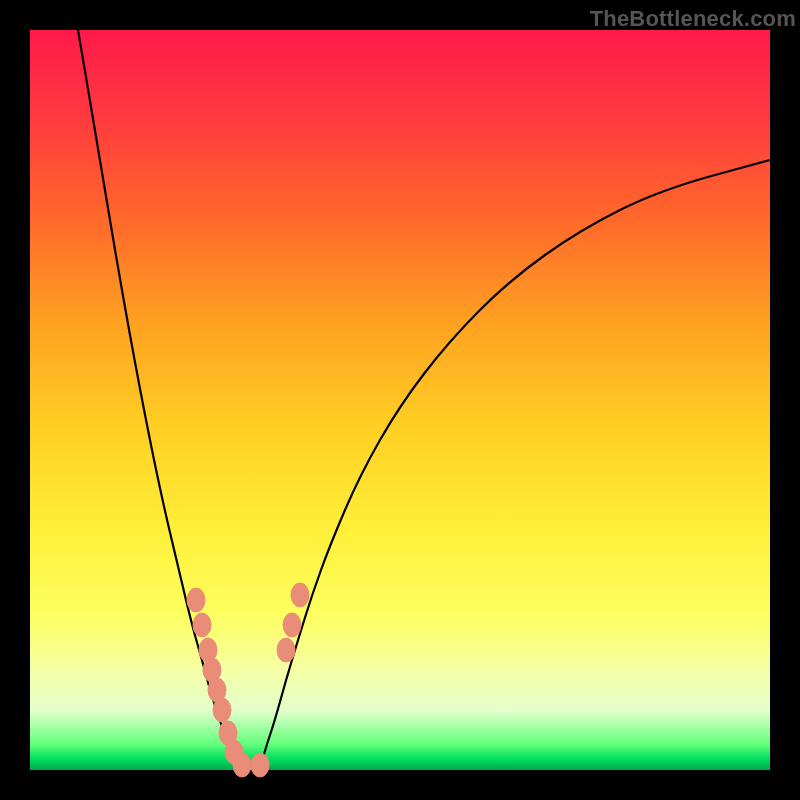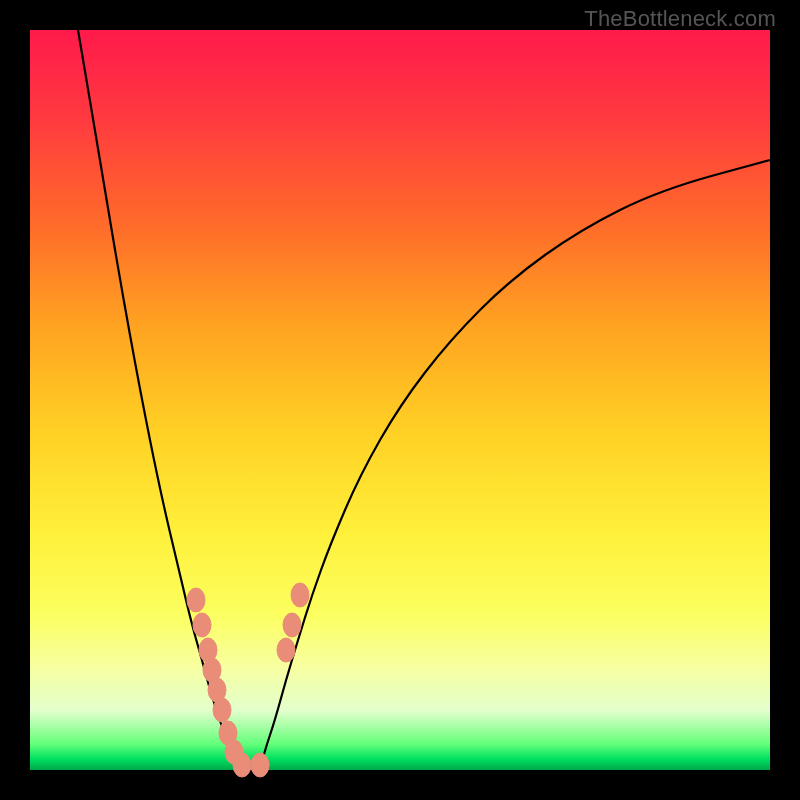--- a/index.html
+++ b/index.html
@@ -34,24 +34,24 @@
       #f7ffa0 86%,
       #e2ffcc 92%,
       #63ff7a 96.5%,
       #00e060 98.5%,
       #00a84a 100%
     );
   }
   .watermark {
     position: absolute;
     top: 6px;
-    right: 24px;
+    right: 4px;
     color: #555;
     font-size: 22px;
-    font-weight: 400;
+    font-weight: 700;
     letter-spacing: 0.2px;
     user-select: none;
   }
   svg.curves {
     position: absolute;
     left: 0;
     top: 0;
     width: 740px;
     height: 740px;
     overflow: visible;

